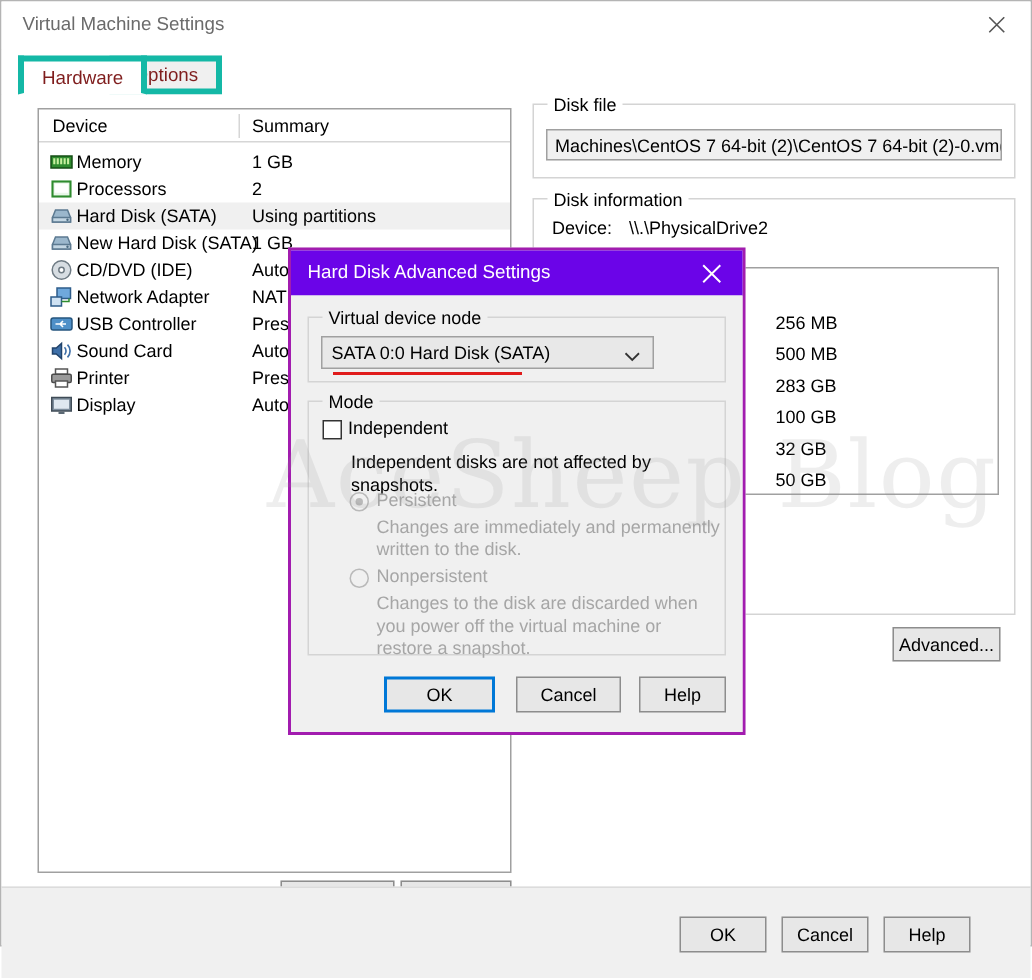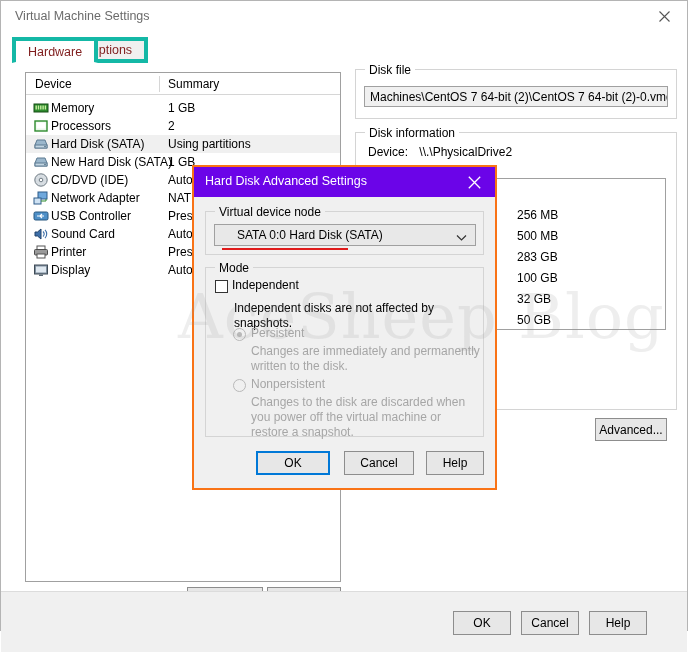--- a/index.html
+++ b/index.html
@@ -171,21 +171,21 @@
     background:#f0f0f0;
     border-top:1px solid #dcdcdc;
   }
   #btn-ok-main     { position:absolute; left:452px; top:19px; width:58px; height:24px; }
   #btn-cancel-main { position:absolute; left:520px; top:19px; width:58px; height:24px; }
   #btn-help-main   { position:absolute; left:588px; top:19px; width:58px; height:24px; }
 
   
   #dialog {
     position:absolute; left:192px; top:165px; width:305px; height:325px;
-    border:2px solid #f97316;
+    border:2px solid #a21caf;
     background:#f0f0f0;
     z-index:50;
   }
   #dlg-titlebar {
     position:absolute; left:0; top:0; width:301px; height:30px;
     background:#6B04E8;
   }
   #dlg-title-text {
     position:absolute; left:11px; top:7px;
     color:#ffffff; font-size:12.5px;
@@ -203,26 +203,26 @@
   .dlg-group {
     position:absolute;
     border:1px solid #d4d4d4;
   }
   .dlg-group > .gb-title { background:#f0f0f0; }
 
   #grp-node { left:11px; top:14px; width:279px; height:44px; }
   #grp-mode { left:11px; top:70px; width:279px; height:170px; }
 
   #node-select {
-    position:absolute; left:8px; top:12px; width:262px; height:22px;
+    position:absolute; left:8px; top:12px; width:222px; height:22px;
     border:1px solid #a0a0a0;
     background:#e8e8e8;
     display:flex; align-items:center;
     font-size:12px;
-    padding-left:22px;
+    padding-left:6px;
   }
   #node-chevron {
     position:absolute; right:8px; top:6px;
   }
   #node-underline {
     position:absolute; left:16px; top:36px; width:126px; height:2px;
     background:#e01b1b;
   }
 
   #chk-independent {

